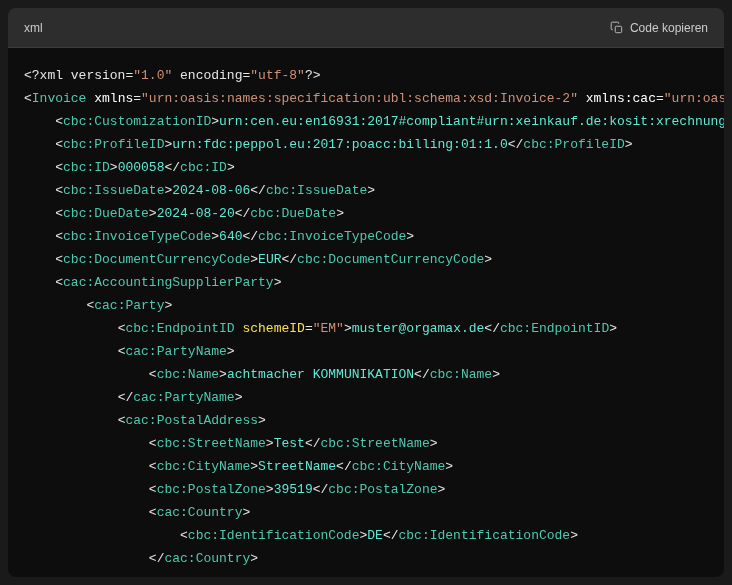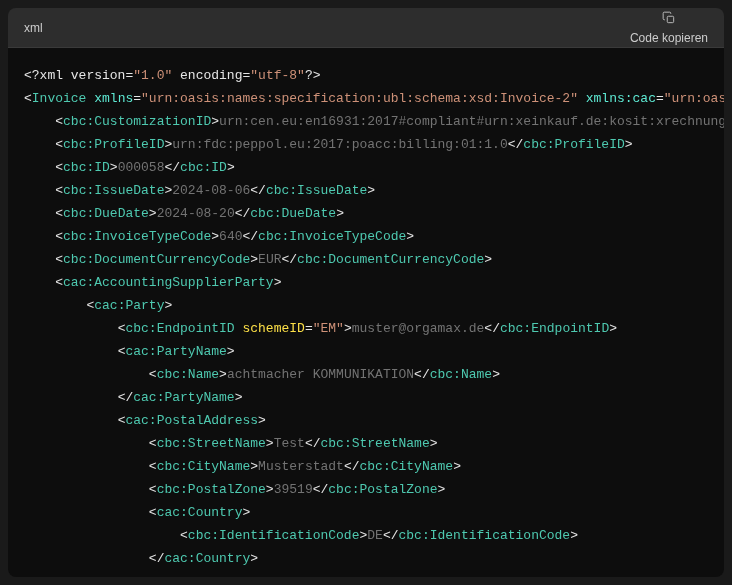--- a/index.html
+++ b/index.html
@@ -33,40 +33,39 @@
   .copy-btn {
     display: flex;
     align-items: center;
     gap: 6px;
     color: #cccccc;
     font-size: 12px;
     cursor: pointer;
     background: none;
     border: none;
     font-family: inherit;
-    flex-direction: column;
   }
   .copy-icon { width: 14px; height: 14px; stroke: currentColor; fill: none; stroke-width: 1.5; }
   .code-body {
     padding: 16px 0 16px 16px;
     font-family: Consolas, "Courier New", monospace;
     font-size: 13px;
     line-height: 23px;
     color: #e6e6e6;
     white-space: pre;
     overflow: hidden;
     background: #0d0d0d;
     height: 529px;
   }
   .p  { color: #e6e6e6; }  
   .tag { color: #4ec9b0; } 
-  .attr-blue { color: #5eead4; text-align: right; }
+  .attr-blue { color: #ffffff; text-align: right; }
   .attr-red { color: #fde047; }
   .str { color: #ce9178; } 
-  .txt { color: #737373; } 
+  .txt { color: #5eead4; } 
 </style>
 </head>
 <body>
 
 <div class="code-block">
   <div class="code-header">
     <span class="lang-label">xml</span>
     <button class="copy-btn">
       <svg class="copy-icon" viewBox="0 0 24 24">
         <rect x="9" y="9" width="11" height="11" rx="2"></rect>
@@ -85,18 +84,18 @@
     <span class="p">&lt;</span><span class="tag">cbc:InvoiceTypeCode</span><span class="p">&gt;</span><span class="txt">640</span><span class="p">&lt;/</span><span class="tag">cbc:InvoiceTypeCode</span><span class="p">&gt;</span>
     <span class="p">&lt;</span><span class="tag">cbc:DocumentCurrencyCode</span><span class="p">&gt;</span><span class="txt">EUR</span><span class="p">&lt;/</span><span class="tag">cbc:DocumentCurrencyCode</span><span class="p">&gt;</span>
     <span class="p">&lt;</span><span class="tag">cac:AccountingSupplierParty</span><span class="p">&gt;</span>
         <span class="p">&lt;</span><span class="tag">cac:Party</span><span class="p">&gt;</span>
             <span class="p">&lt;</span><span class="tag">cbc:EndpointID</span> <span class="attr-red">schemeID</span><span class="p">=</span><span class="str">"EM"</span><span class="p">&gt;</span><span class="txt">muster@orgamax.de</span><span class="p">&lt;/</span><span class="tag">cbc:EndpointID</span><span class="p">&gt;</span>
             <span class="p">&lt;</span><span class="tag">cac:PartyName</span><span class="p">&gt;</span>
                 <span class="p">&lt;</span><span class="tag">cbc:Name</span><span class="p">&gt;</span><span class="txt">achtmacher KOMMUNIKATION</span><span class="p">&lt;/</span><span class="tag">cbc:Name</span><span class="p">&gt;</span>
             <span class="p">&lt;/</span><span class="tag">cac:PartyName</span><span class="p">&gt;</span>
             <span class="p">&lt;</span><span class="tag">cac:PostalAddress</span><span class="p">&gt;</span>
                 <span class="p">&lt;</span><span class="tag">cbc:StreetName</span><span class="p">&gt;</span><span class="txt">Test</span><span class="p">&lt;/</span><span class="tag">cbc:StreetName</span><span class="p">&gt;</span>
-                <span class="p">&lt;</span><span class="tag">cbc:CityName</span><span class="p">&gt;</span><span class="txt">Musterstadt</span><span class="p">&lt;/</span><span class="tag">cbc:CityName</span><span class="p">&gt;</span>
+                <span class="p">&lt;</span><span class="tag">cbc:CityName</span><span class="p">&gt;</span><span class="txt">StreetName</span><span class="p">&lt;/</span><span class="tag">cbc:CityName</span><span class="p">&gt;</span>
                 <span class="p">&lt;</span><span class="tag">cbc:PostalZone</span><span class="p">&gt;</span><span class="txt">39519</span><span class="p">&lt;/</span><span class="tag">cbc:PostalZone</span><span class="p">&gt;</span>
                 <span class="p">&lt;</span><span class="tag">cac:Country</span><span class="p">&gt;</span>
                     <span class="p">&lt;</span><span class="tag">cbc:IdentificationCode</span><span class="p">&gt;</span><span class="txt">DE</span><span class="p">&lt;/</span><span class="tag">cbc:IdentificationCode</span><span class="p">&gt;</span>
                 <span class="p">&lt;/</span><span class="tag">cac:Country</span><span class="p">&gt;</span></div>
 </div>
 
 </body></html>

